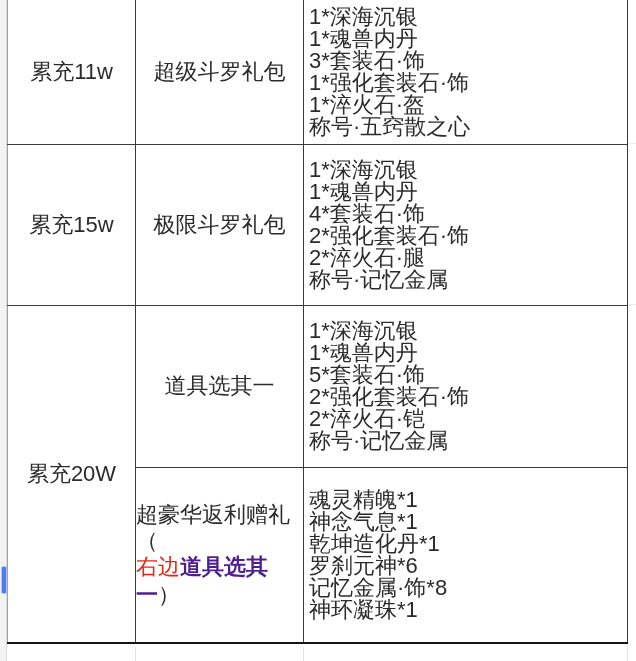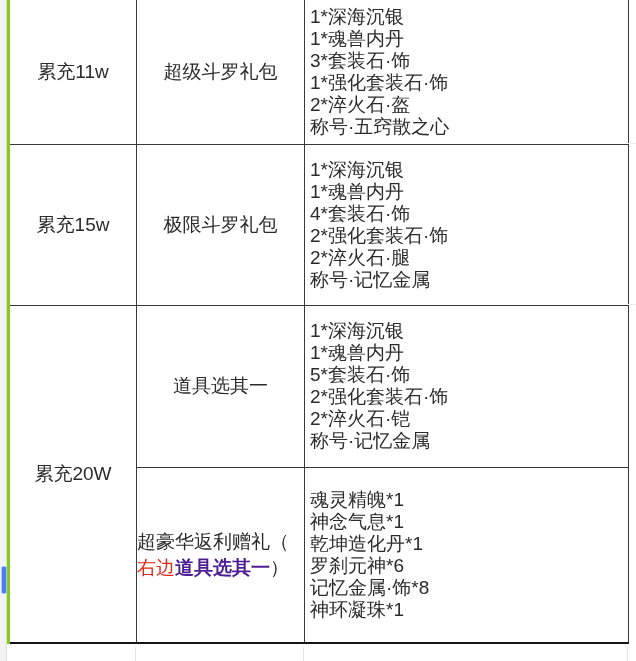--- a/index.html
+++ b/index.html
@@ -34,30 +34,30 @@
     position: absolute;
     left: 7px; top: 0;
     border-collapse: collapse;
     table-layout: fixed;
     color: #2b2b2b;
   }
   table.reward td {
     border: 1px solid #3a3a3a;
     padding: 0;
     vertical-align: middle;
-    font-size: 19px;
+    font-size: 22px;
   }
   table.reward tr.r1 td { border-top: none; }
-  table.reward td.gutter-edge { border-left: 3px solid #84cc16; }
+  table.reward td.gutter-edge { border-left: 1px solid #84cc16; }
   table.reward tr.r4 td, table.reward td.span-bottom { border-bottom: 2px solid #151515; }
   .c-tier, .c-pkg { text-align: center; }
   .c-items { text-align: left; }
   .itemlines { padding-left: 5px; line-height: 22px; }
   .pkg4-line { line-height: 26px; text-align: left; }
-  .red-text { color: #e42617; }
+  .red-text { color: #e42617; font-family: Liberation Mono, monospace; }
   .red-bold { color: #4c1d95; font-weight: bold; }
   .faint-h {
     position: absolute;
     height: 1px; background: #ececec;
   }
   .faint-v {
     position: absolute;
     width: 1px; background: #e4e4e4;
   }
 </style>
@@ -78,21 +78,21 @@
     <tbody>
       <tr class="r1" style="height:144px">
         <td class="c-tier gutter-edge">累充11w</td>
         <td class="c-pkg">超级斗罗礼包</td>
         <td class="c-items">
           <div class="itemlines">
             <div>1*深海沉银</div>
             <div>1*魂兽内丹</div>
             <div>3*套装石·饰</div>
             <div>1*强化套装石·饰</div>
-            <div>2*淬火石·盔</div>
+            <div>1*淬火石·盔</div>
             <div>称号·五窍散之心</div>
           </div>
         </td>
       </tr>
       <tr class="r2" style="height:161px">
         <td class="c-tier gutter-edge">累充15w</td>
         <td class="c-pkg">极限斗罗礼包</td>
         <td class="c-items">
           <div class="itemlines">
             <div>1*深海沉银</div>

